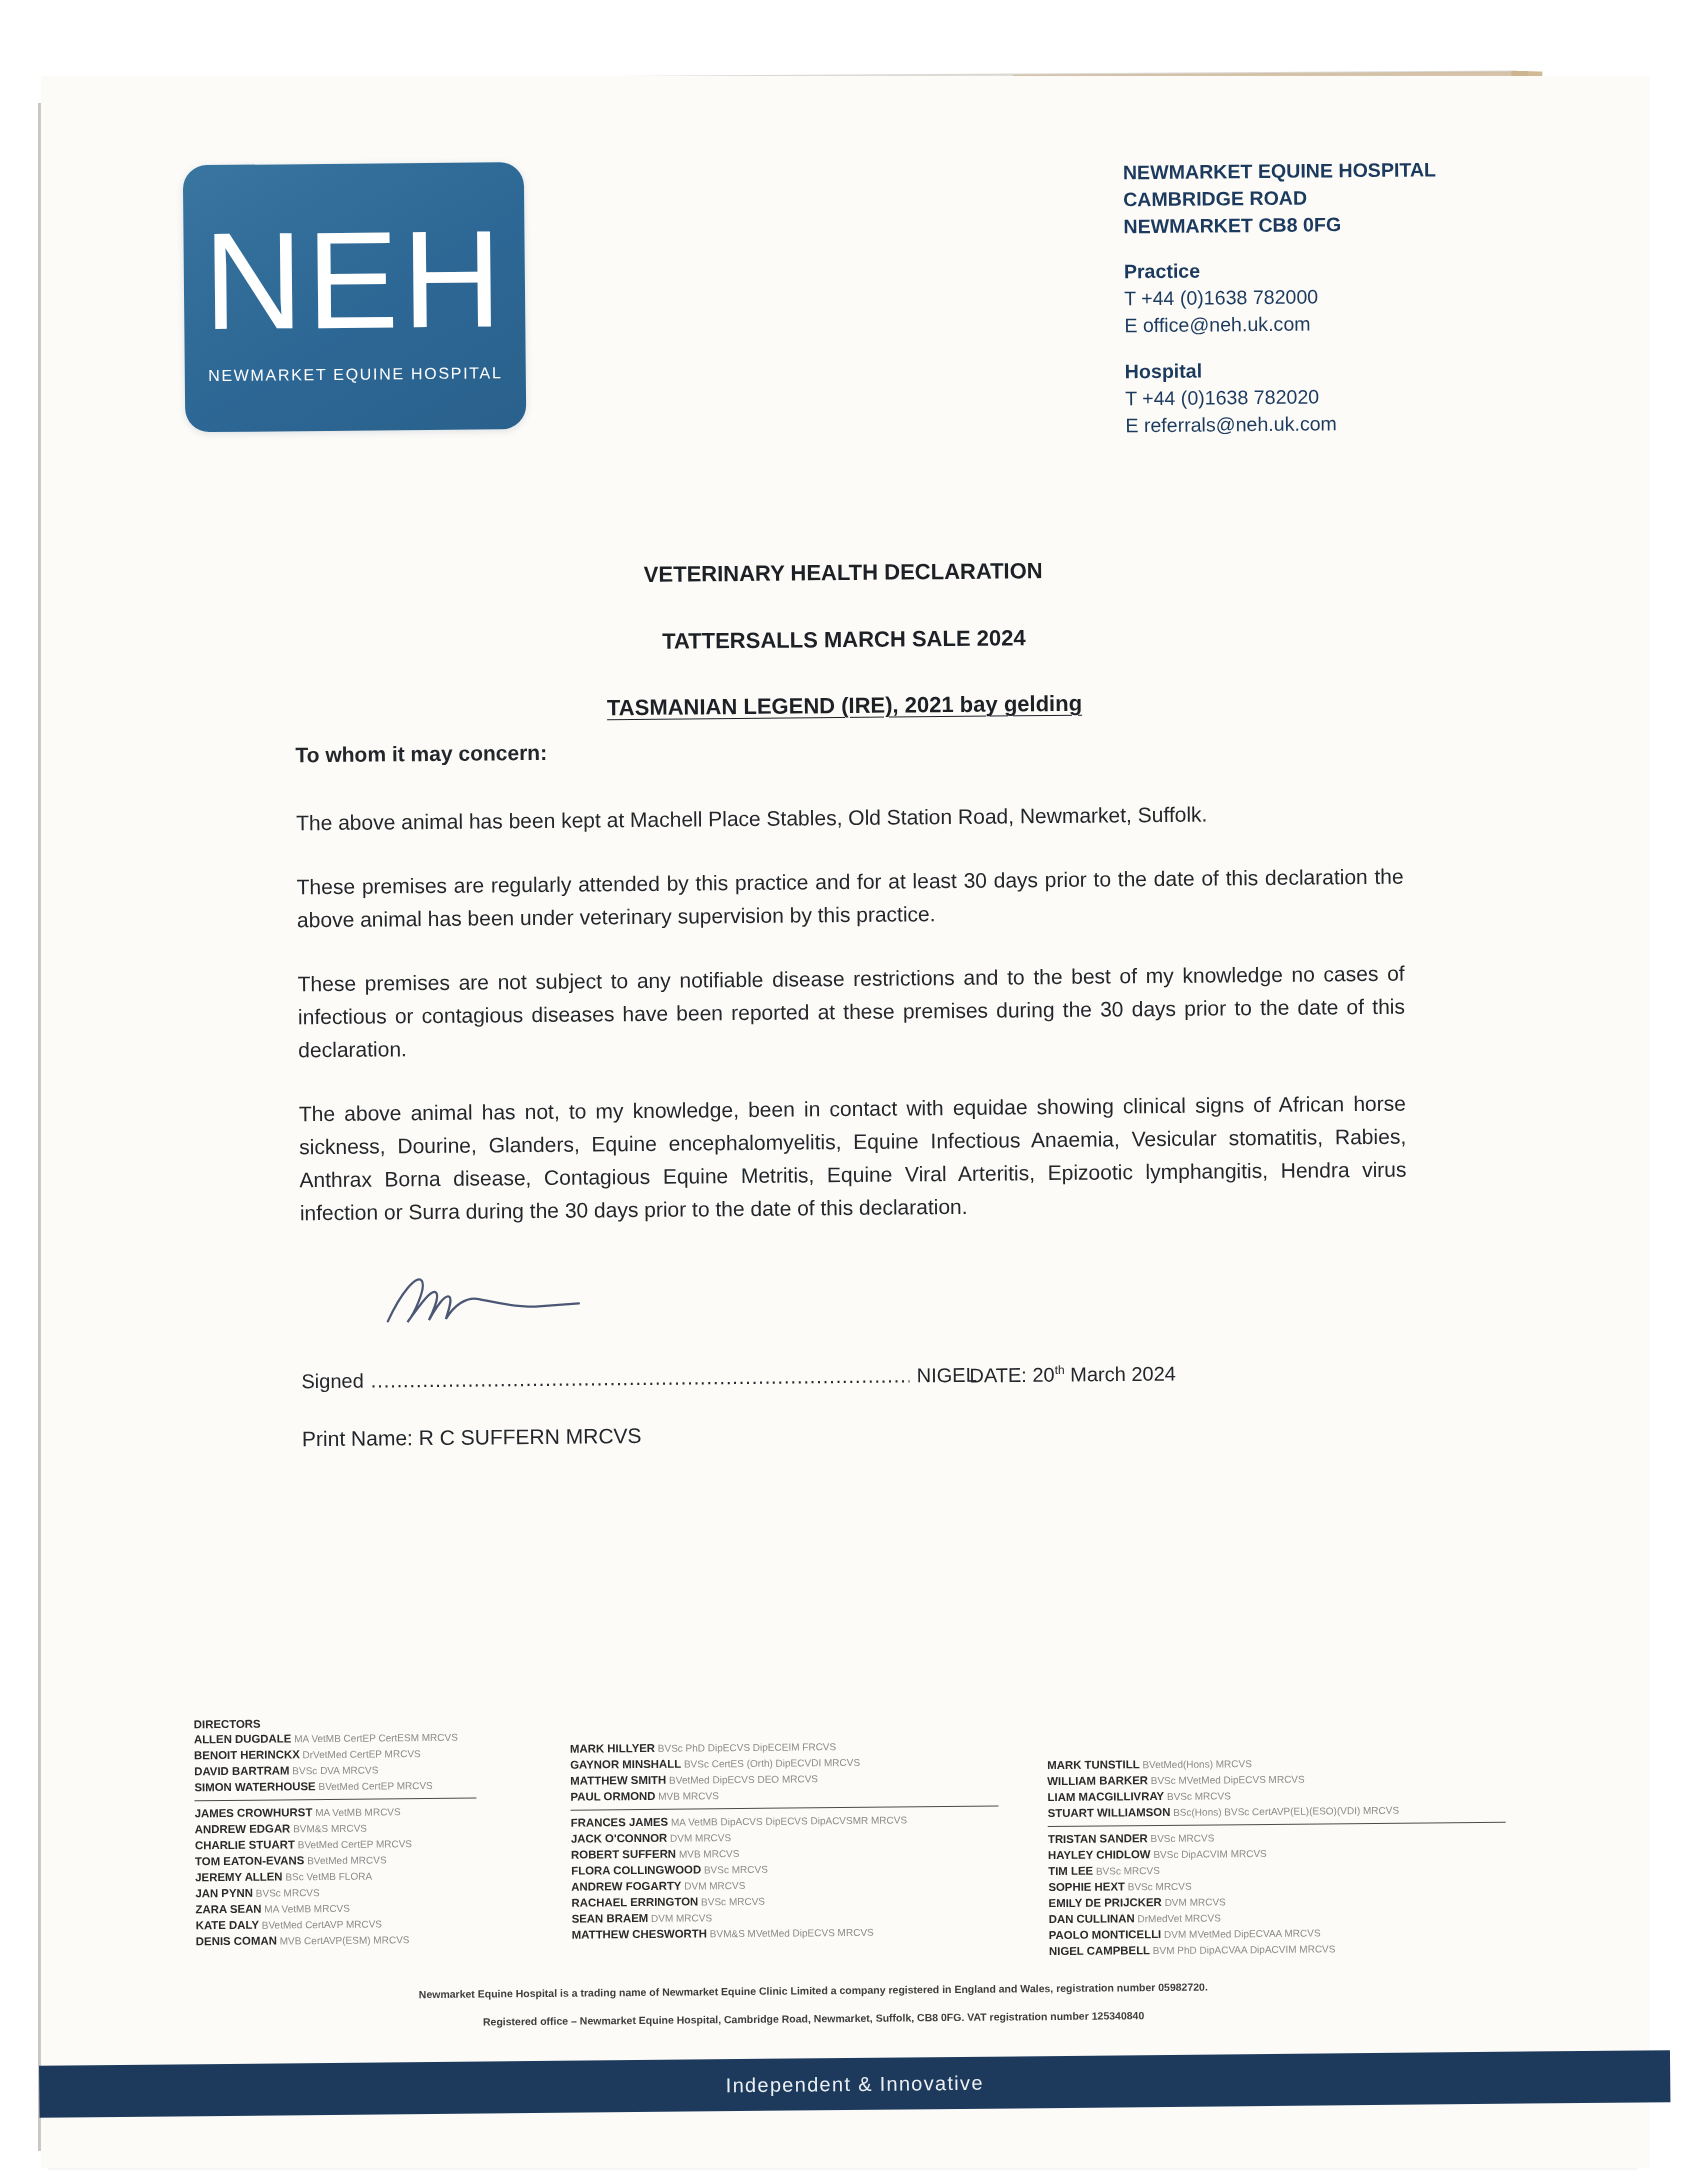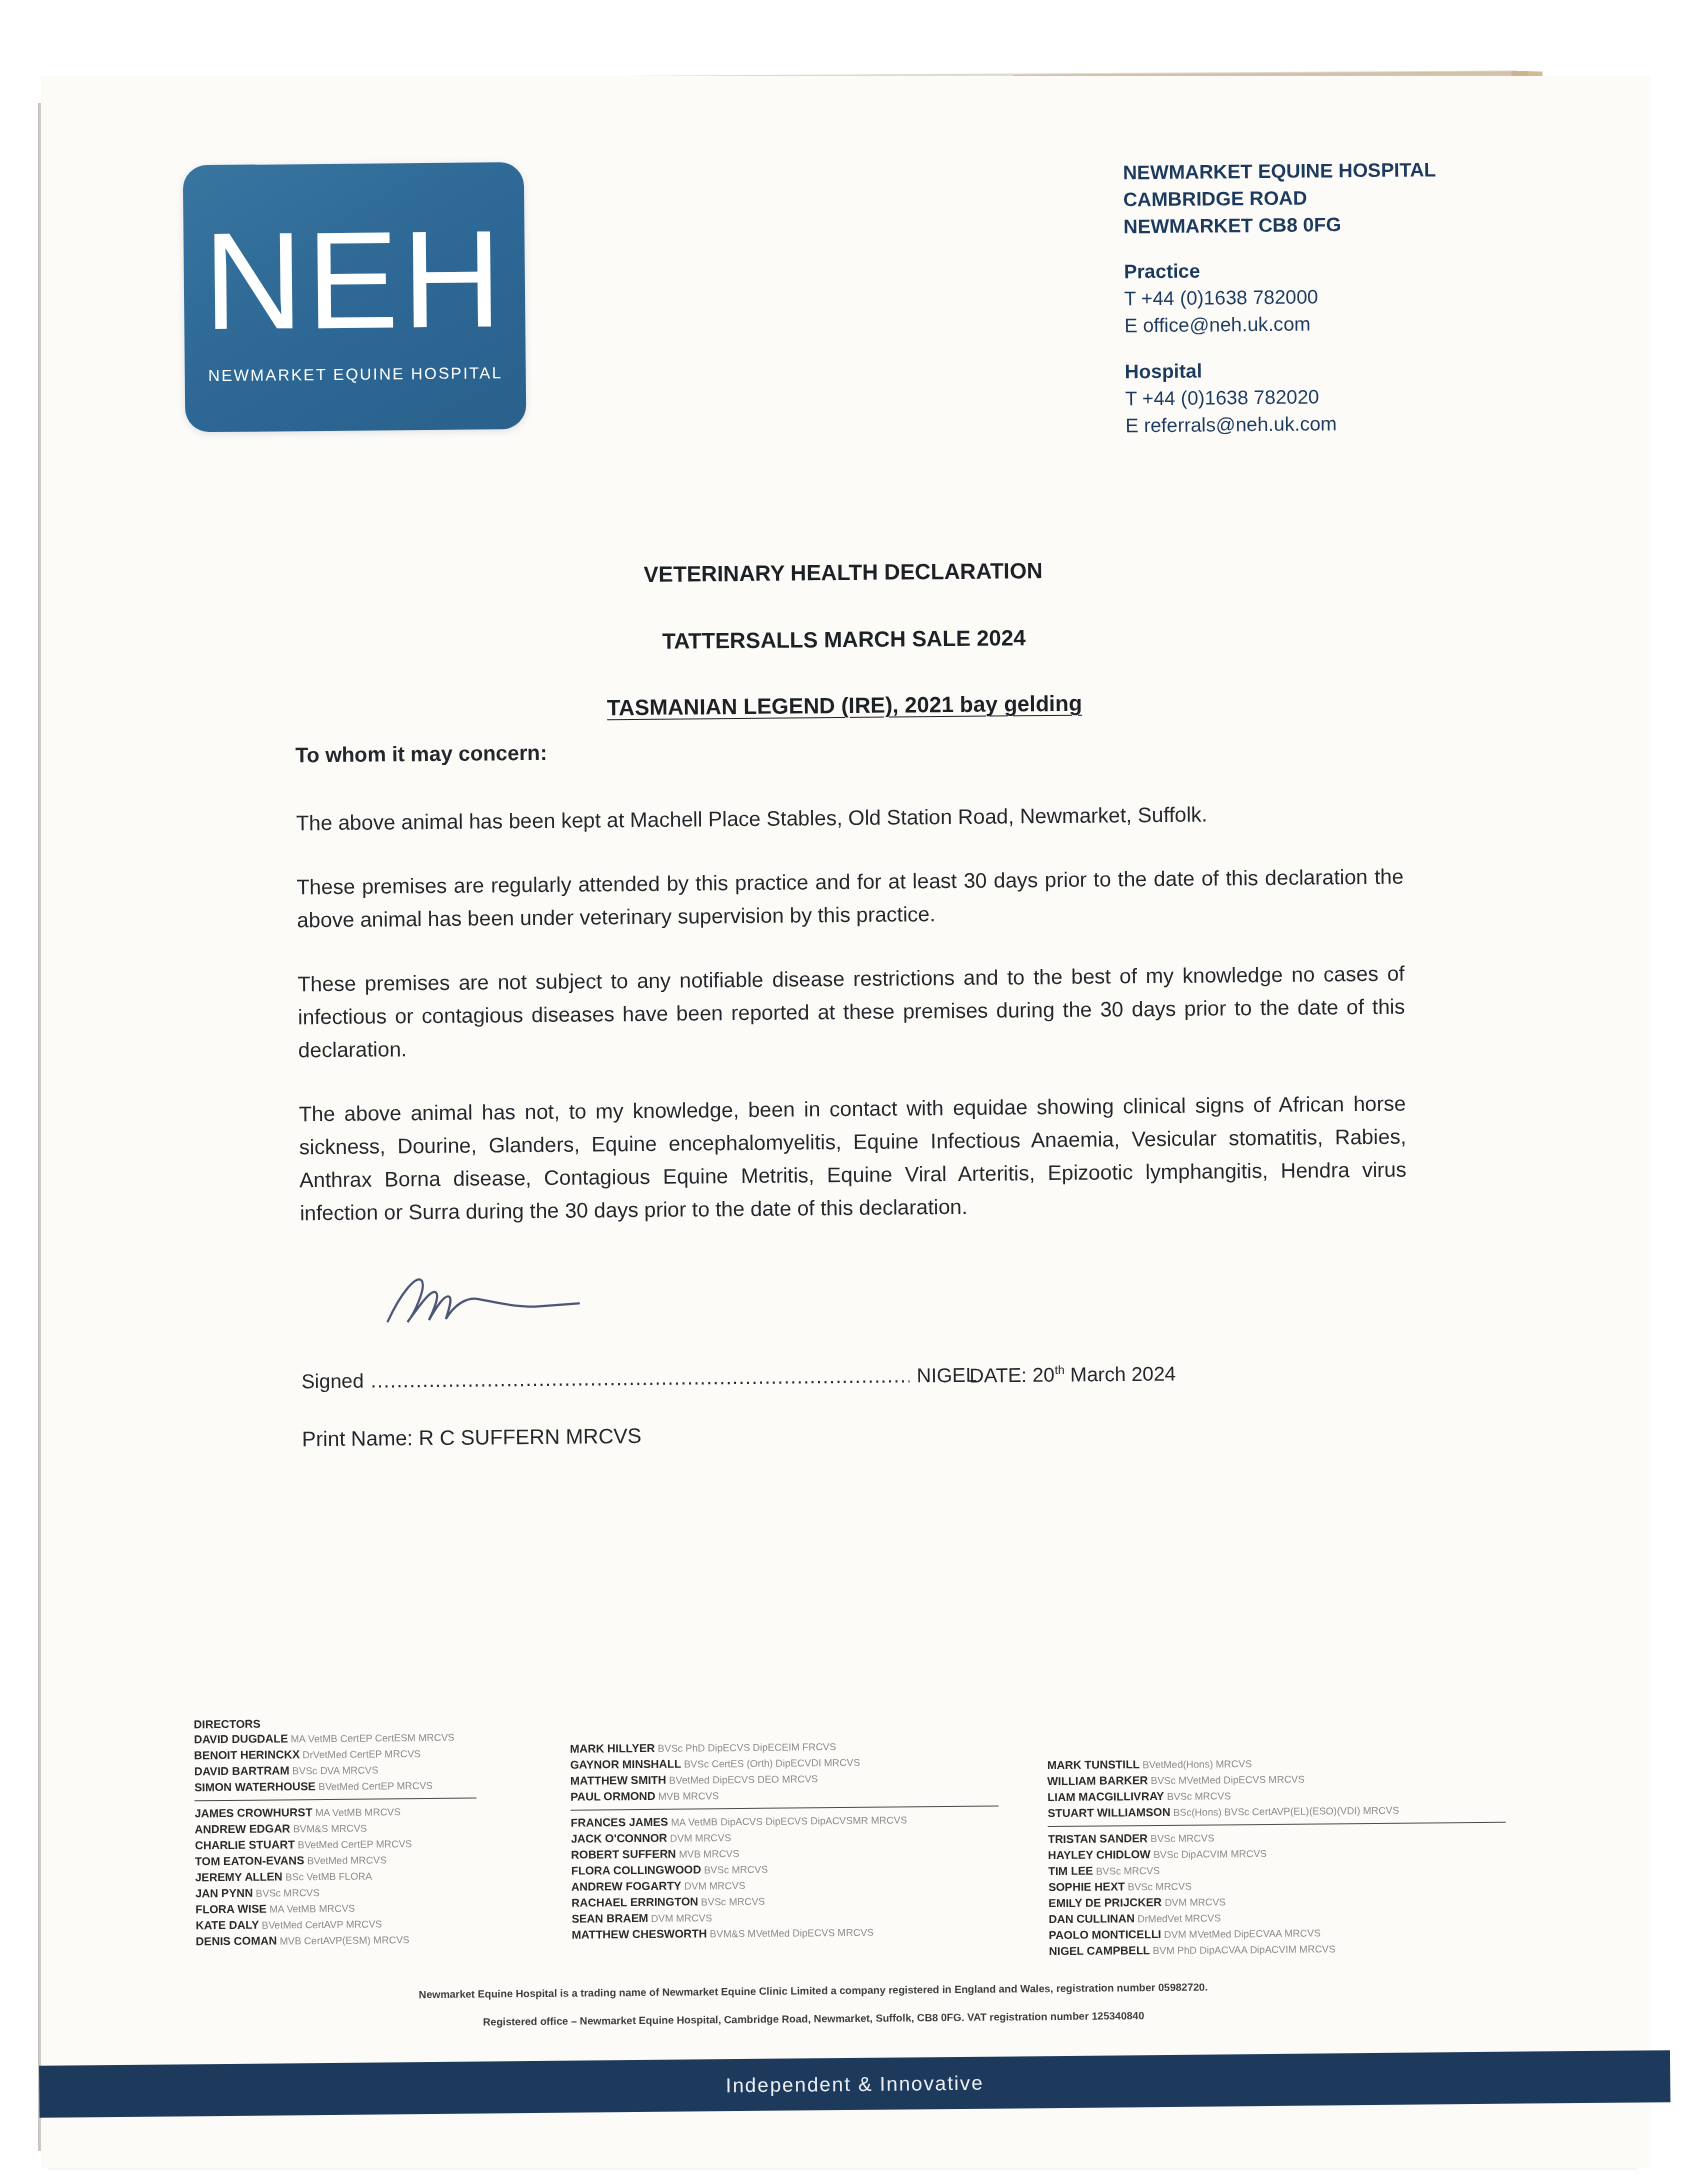--- a/index.html
+++ b/index.html
@@ -134,32 +134,32 @@
         <span class="mrcvs">NIGEL</span>
       </div>
 
       <div class="date-line"><span>DATE: 20</span><sup>th</sup><span> March 2024</span></div>
 
       <div class="print-name">Print Name: R C SUFFERN MRCVS</div>
 
       <div class="directors">
           <div class="d-col d-col-1">
             <div class="d-heading">DIRECTORS</div>
-            <div class="d-row"><span class="d-name">DAVID DUGDALE</span><span class="d-quals"> MA VetMB CertEP CertESM MRCVS</span></div>
+            <div class="d-row"><span class="d-name">ALLEN DUGDALE</span><span class="d-quals"> MA VetMB CertEP CertESM MRCVS</span></div>
             <div class="d-row"><span class="d-name">BENOIT HERINCKX</span><span class="d-quals"> DrVetMed CertEP MRCVS</span></div>
             <div class="d-row"><span class="d-name">DAVID BARTRAM</span><span class="d-quals"> BVSc DVA MRCVS</span></div>
             <div class="d-row"><span class="d-name">SIMON WATERHOUSE</span><span class="d-quals"> BVetMed CertEP MRCVS</span></div>
             <div class="d-divider"></div>
             <div class="d-row"><span class="d-name">JAMES CROWHURST</span><span class="d-quals"> MA VetMB MRCVS</span></div>
             <div class="d-row"><span class="d-name">ANDREW EDGAR</span><span class="d-quals"> BVM&amp;S MRCVS</span></div>
             <div class="d-row"><span class="d-name">CHARLIE STUART</span><span class="d-quals"> BVetMed CertEP MRCVS</span></div>
             <div class="d-row"><span class="d-name">TOM EATON-EVANS</span><span class="d-quals"> BVetMed MRCVS</span></div>
             <div class="d-row"><span class="d-name">JEREMY ALLEN</span><span class="d-quals"> BSc VetMB FLORA</span></div>
             <div class="d-row"><span class="d-name">JAN PYNN</span><span class="d-quals"> BVSc MRCVS</span></div>
-            <div class="d-row"><span class="d-name">FLORA WISE</span><span class="d-quals"> MA VetMB MRCVS</span></div>
+            <div class="d-row"><span class="d-name">ZARA SEAN</span><span class="d-quals"> MA VetMB MRCVS</span></div>
             <div class="d-row"><span class="d-name">KATE DALY</span><span class="d-quals"> BVetMed CertAVP MRCVS</span></div>
             <div class="d-row"><span class="d-name">DENIS COMAN</span><span class="d-quals"> MVB CertAVP(ESM) MRCVS</span></div>
           </div>
           <div class="d-col d-col-2">
             <div class="d-row"><span class="d-name">MARK HILLYER</span><span class="d-quals"> BVSc PhD DipECVS DipECEIM FRCVS</span></div>
             <div class="d-row"><span class="d-name">GAYNOR MINSHALL</span><span class="d-quals"> BVSc CertES (Orth) DipECVDI MRCVS</span></div>
             <div class="d-row"><span class="d-name">MATTHEW SMITH</span><span class="d-quals"> BVetMed DipECVS DEO MRCVS</span></div>
             <div class="d-row"><span class="d-name">PAUL ORMOND</span><span class="d-quals"> MVB MRCVS</span></div>
             <div class="d-divider"></div>
             <div class="d-row"><span class="d-name">FRANCES JAMES</span><span class="d-quals"> MA VetMB DipACVS DipECVS DipACVSMR MRCVS</span></div>

